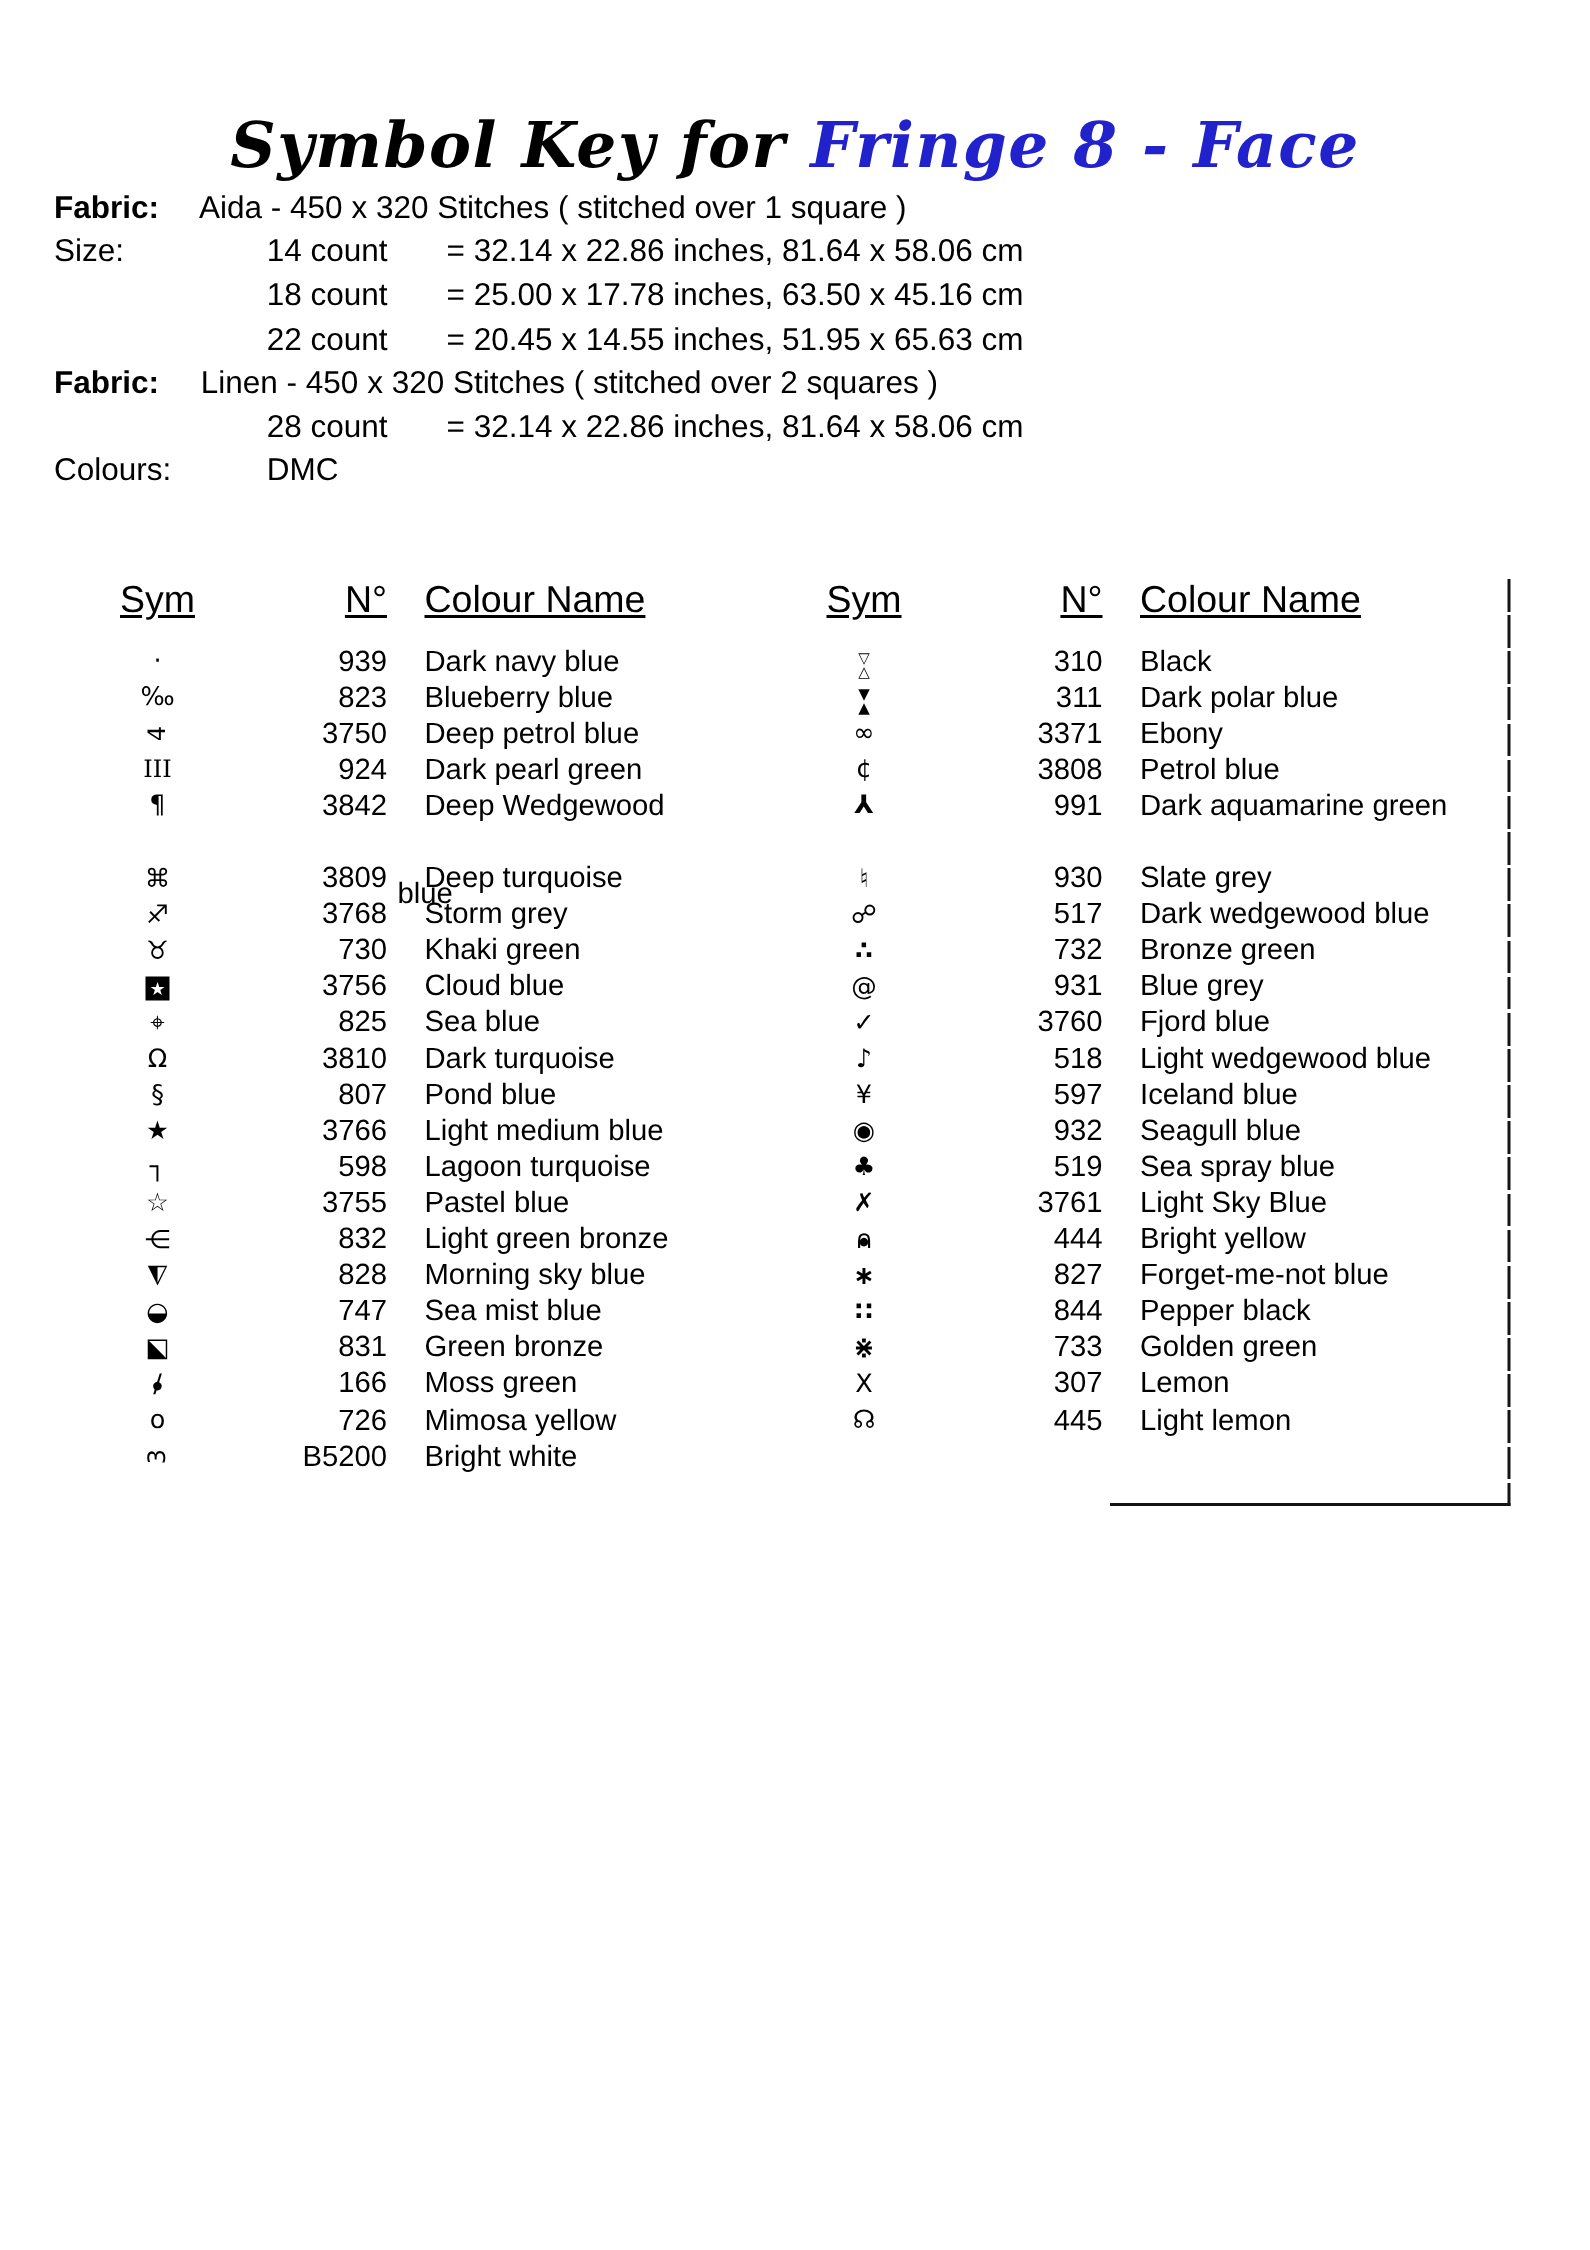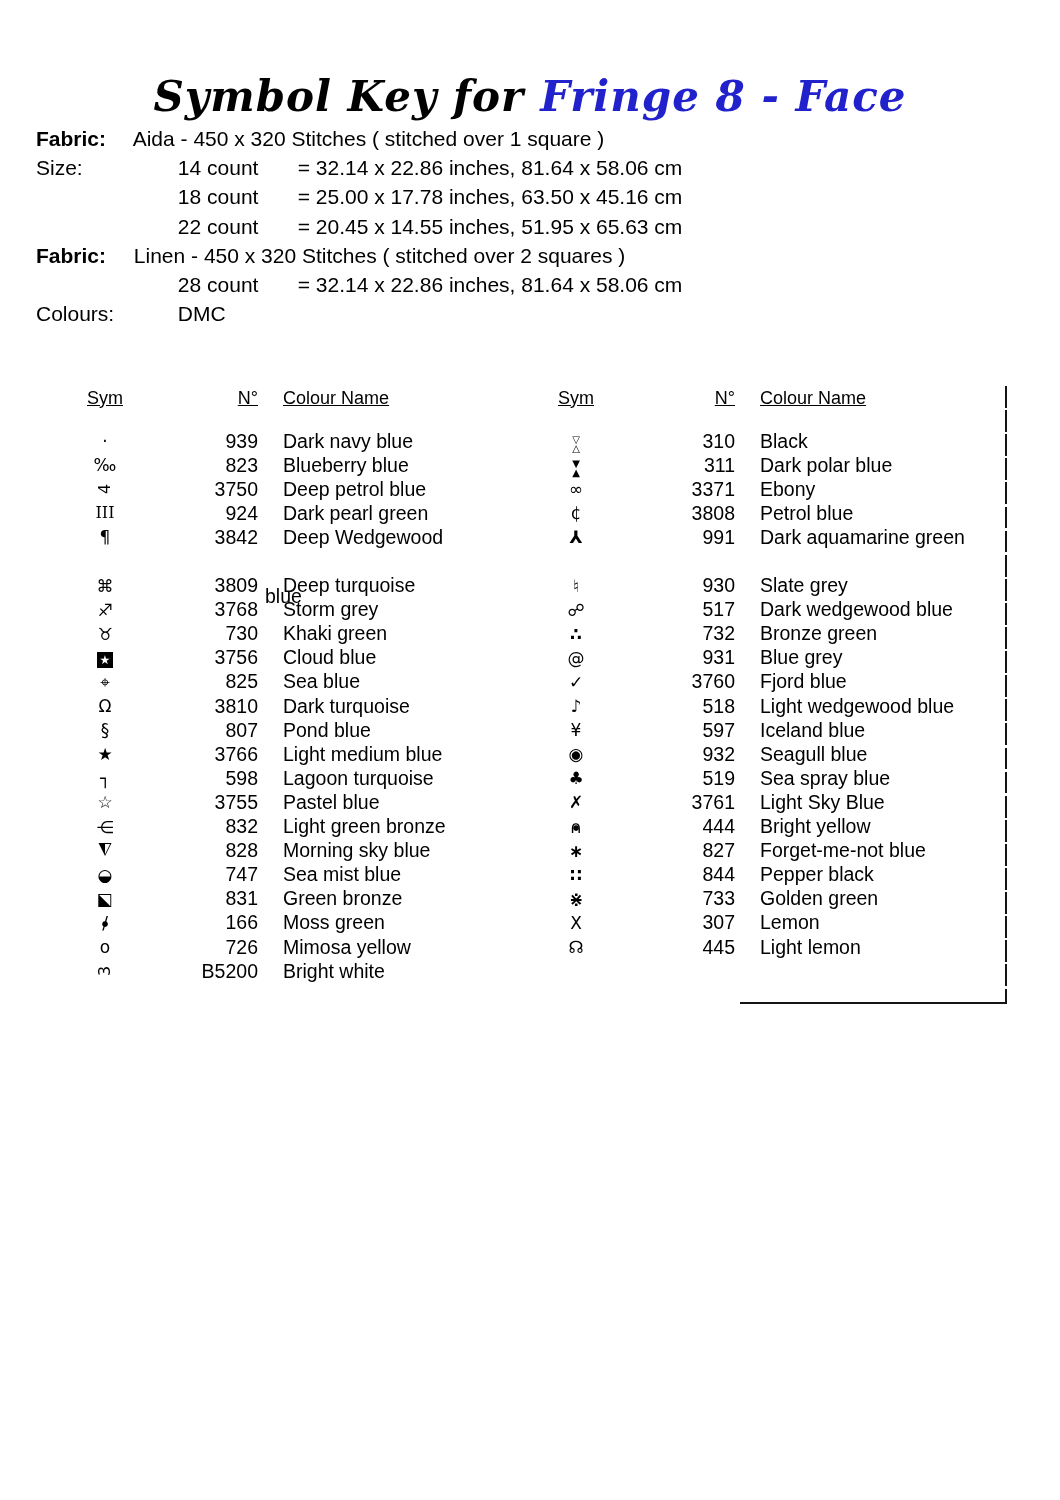--- a/index.html
+++ b/index.html
@@ -17,21 +17,21 @@
   .iline{white-space:nowrap;}
   .lab1{display:inline-block;width:92px;font-weight:bold;}
   .lab2{display:inline-block;width:136px;font-weight:normal;}
   .cnt{display:inline-block;width:114px;}
   .bold{font-weight:bold;}
 
   
   .key{position:absolute;top:386px;left:0;width:1060px;}
   .khead,.krow{display:grid;grid-template-columns:70px 118px 25px 257px 72px 123px 25px 247px;
                padding-left:70px;align-items:center;}
-  .khead{height:24px;margin-bottom:19px;font-size:18px;}
+  .khead{height:24px;margin-bottom:19px;font-size:25px;}
   .krow{height:24.1px;}
   .hu{text-decoration:underline;}
   .hc{text-align:center;}
   .hr{text-align:right;}
   .csym{text-align:center;}
   .cnum{text-align:right;font-size:19.5px;}
   .cname{font-size:19.5px;white-space:nowrap;}
   .cname.cont{margin-left:-18px;margin-top:36px;}
 
   

